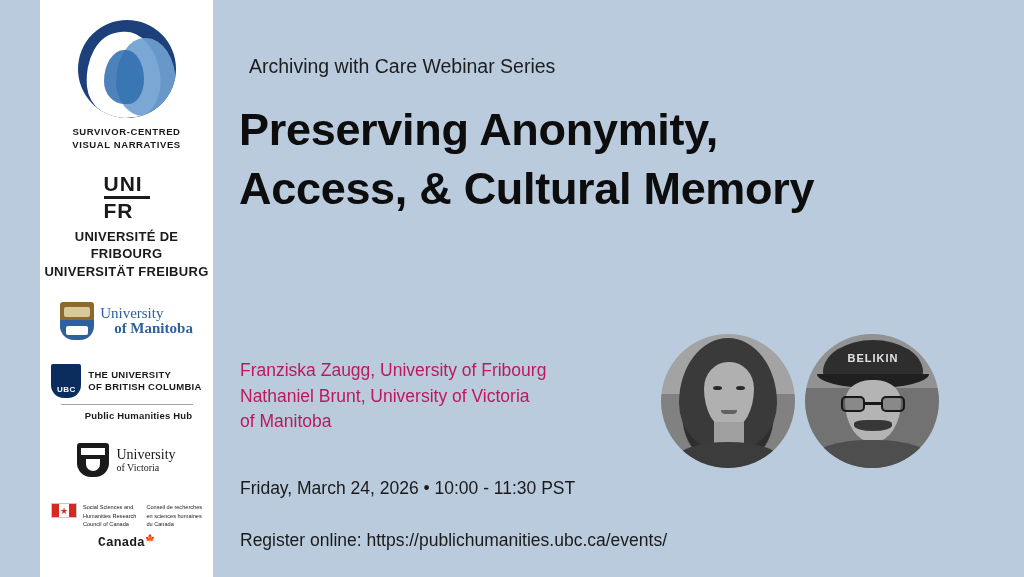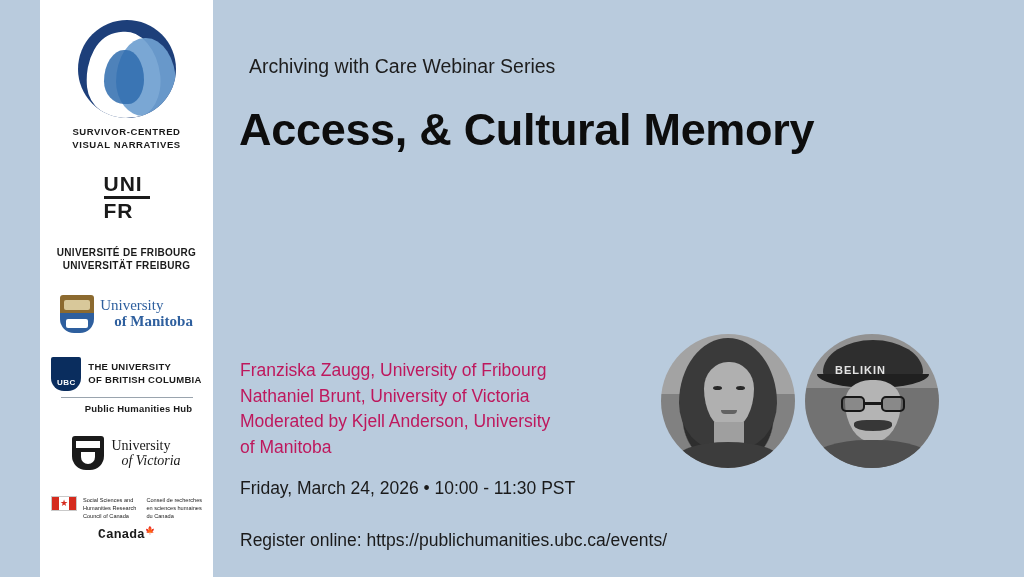--- a/index.html
+++ b/index.html
@@ -115,22 +115,22 @@
     position: relative;
   }
   .unifr-mark .bar {
     display: block;
     width: 46px;
     height: 3px;
     background: #1a1a1a;
     margin: 2px 0 2px 0;
   }
   .unifr-sub {
-    margin-top: 24px;
-    font-size: 10px;
+    margin-top: 6px;
+    font-size: 13px;
     font-weight: bold;
     letter-spacing: .3px;
     color: #1a1a1a;
     line-height: 1.35;
   }
   
   .manitoba {
     margin-top: 22px;
     display: flex;
     align-items: center;
@@ -264,24 +264,22 @@
   .uvic-text {
     text-align: left;
     line-height: 1.08;
     color: #1a1a1a;
   }
   .uvic-text .l1 {
     font-size: 14px;
     font-family: "Liberation Serif", serif;
   }
   .uvic-text .l2 {
-    font-size: 14px;
+    font-size: 10px;
     font-family: "Liberation Serif", serif;
-    margin-left: 10px;
-    font-style: italic;
   }
   
   .sshrc {
     margin-top: 26px;
     width: 168px;
   }
   .sshrc-row {
     display: flex;
     align-items: flex-start;
     gap: 6px;
@@ -477,25 +475,25 @@
     width: 112px;
     height: 14px;
     background: #1f211f;
     border-radius: 0 0 50% 50% / 0 0 100% 100%;
   }
   .p2-captext {
     position: absolute;
     left: 30px;
     top: 18px;
     width: 76px;
+    text-align: center;
     color: #e8e4d6;
     font-size: 11px;
     font-weight: bold;
     letter-spacing: 1px;
-    margin-top: 12px;
   }
   .p2-face {
     position: absolute;
     left: 40px;
     top: 46px;
     width: 56px;
     height: 62px;
     background: #b9b3aa;
     border-radius: 45% 45% 48% 48% / 35% 35% 65% 65%;
   }
@@ -631,27 +629,27 @@
         <span>Canada</span><span class="maple">🍁</span>
       </div>
     </div>
   </div>
 
   <div class="content">
 
     <div class="eyebrow">Archiving with Care Webinar Series</div>
 
     <div class="title">
+      <div>Preserving Anonymity,</div>
       <div>Access, &amp; Cultural Memory</div>
     </div>
 
     <div class="speakers">
       <div>Franziska Zaugg, University of Fribourg</div>
       <div>Nathaniel Brunt, University of Victoria</div>
-      <div>Moderated by Kjell Anderson, University</div>
       <div>of Manitoba</div>
     </div>
 
     <div class="datetime">Friday, March 24, 2026 • 10:00 - 11:30 PST</div>
 
     <div class="register">Register online: https://publichumanities.ubc.ca/events/</div>
 
     <div class="portrait portrait-1">
       <div class="p1-hair"></div>
       <div class="p1-face"></div>

